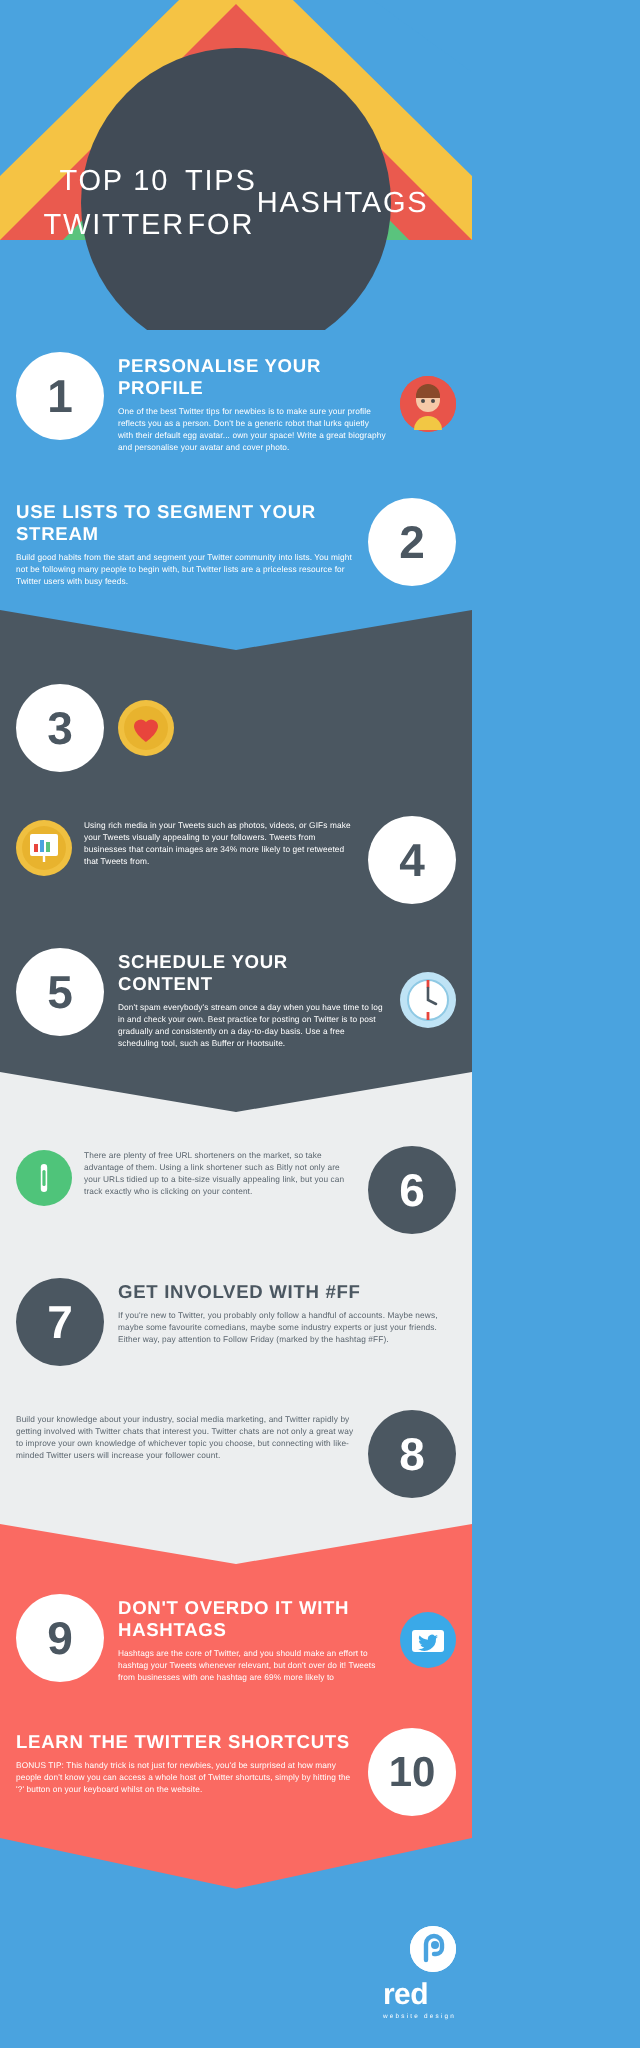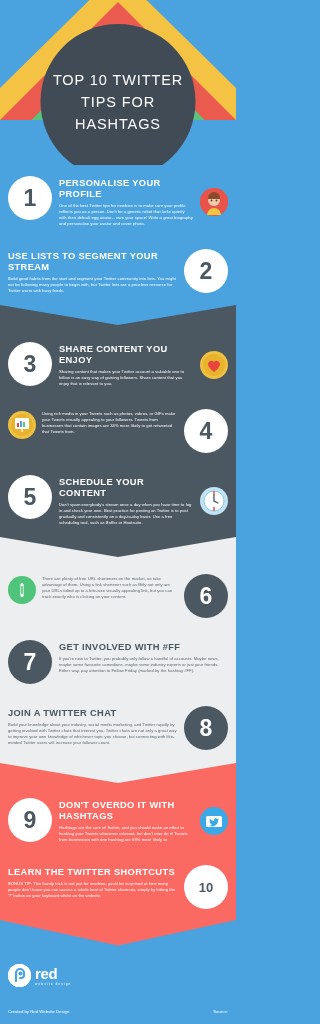--- a/index.html
+++ b/index.html
@@ -13,21 +13,21 @@
   }
   .page { position:relative; width:236px; }
 
   
   .header { position:relative; height:165px; background:#4aa3df; overflow:hidden; }
   .chev { position:absolute; left:0; width:236px; height:120px; }
   .title-circle {
     position:absolute; left:50%; top:24px; transform:translateX(-50%);
     width:155px; height:155px; border-radius:50%;
     background:#414b56; z-index:5;
-    display:flex; flex-direction:column; align-items:center; justify-content:center;
+    display:flex; flex-direction:row; align-items:center; justify-content:center;
   }
   .title-line {
     color:#ffffff; font-size:14.5px; letter-spacing:.9px;
     line-height:22px; text-align:center; font-weight:400;
   }
 
   
   .sec { position:relative; width:236px; }
   .sec-blue  { background:#4aa3df; }
   .sec-dark  { background:#4b5761; }
@@ -44,21 +44,21 @@
     gap:7px;
   }
   .tip.right { flex-direction:row-reverse; }
 
   .numcirc {
     flex:0 0 auto;
     width:44px; height:44px; border-radius:50%;
     display:flex; align-items:center; justify-content:center;
     font-size:23px; font-weight:700; line-height:1;
   }
-  .numcirc.ten { font-size:13px; }
+  .numcirc.ten { font-size:21px; }
   .num-white { background:#ffffff; color:#4b5761; }
   .num-dark  { background:#4b5761; color:#ffffff; }
 
   .tipbody { flex:1 1 auto; min-width:0; padding-top:2px; }
   .tiphead {
     font-size:9.3px; font-weight:700; letter-spacing:.35px;
     line-height:11px; margin-bottom:3px;
     text-transform:uppercase;
   }
   .tiptext { font-size:4.15px; line-height:6px; letter-spacing:.06px; }
@@ -74,21 +74,21 @@
     display:flex; align-items:center; justify-content:center;
     align-self:center;
   }
   .icon svg { display:block; }
 
   
   .tip-inlinewrap { display:flex; gap:6px; align-items:flex-start; }
 
   
   .footer { background:#4aa3df; padding:14px 8px 10px 8px; position:relative; }
-  .logo { display:flex; align-items:center; gap:4px; margin-bottom:22px; }
+  .logo { display:flex; align-items:flex-end; gap:4px; margin-bottom:22px;flex-direction:column; }
   .logo-mark {
     width:23px; height:23px; border-radius:50%; background:#ffffff;
     display:flex; align-items:center; justify-content:center;
   }
   .logo-word { color:#ffffff; font-size:15px; font-weight:700; line-height:1; letter-spacing:-.3px; }
   .logo-sub { color:#ffffff; font-size:3.2px; letter-spacing:1.1px; margin-top:1px; }
   .footrow { display:flex; justify-content:space-between; align-items:flex-start; }
   .footleft { font-size:4.3px; color:#ffffff; line-height:6.4px; }
   .footright { font-size:4.3px; color:#ffffff; line-height:6.4px; text-align:right; }
 </style>
@@ -142,24 +142,20 @@
     <svg class="notch" viewBox="0 0 236 26" preserveAspectRatio="none">
       <polygon points="0,0 236,0 236,26 0,26" fill="#4aa3df"></polygon>
       <polygon points="0,0 118,20 236,0 236,26 0,26" fill="#4b5761"></polygon>
     </svg>
   </div>
 
   <div class="sec sec-dark">
 
     <div class="tip">
       <div class="numcirc num-white">3</div>
-      <div class="tipbody">
-        <div class="tiphead h-white">SHARE CONTENT YOU ENJOY</div>
-        <div class="tiptext t-white">Sharing content that makes your Twitter account a valuable one to follow is an easy way of gaining followers. Share content that you enjoy that is relevant to you.</div>
-      </div>
       <div class="icon">
         <svg width="28" height="28" viewBox="0 0 28 28">
           <circle cx="14" cy="14" r="14" fill="#f0c040"></circle>
           <circle cx="14" cy="14" r="11" fill="#e8b32e"></circle>
           <path d="M14 21s-6-4.2-6-8a3.4 3.4 0 016-2 3.4 3.4 0 016 2c0 3.8-6 8-6 8z" fill="#e8453c"></path>
         </svg>
       </div>
     </div>
 
     <div class="tip right">
@@ -227,21 +223,20 @@
       <div class="numcirc num-dark">7</div>
       <div class="tipbody">
         <div class="tiphead h-dark">GET INVOLVED WITH #FF</div>
         <div class="tiptext t-dark">If you're new to Twitter, you probably only follow a handful of accounts. Maybe news, maybe some favourite comedians, maybe some industry experts or just your friends. Either way, pay attention to Follow Friday (marked by the hashtag #FF).</div>
       </div>
     </div>
 
     <div class="tip right">
       <div class="numcirc num-dark">8</div>
       <div class="tipbody">
-        <div class="tiphead h-dark">JOIN A TWITTER CHAT</div>
         <div class="tiptext t-dark">Build your knowledge about your industry, social media marketing, and Twitter rapidly by getting involved with Twitter chats that interest you. Twitter chats are not only a great way to improve your own knowledge of whichever topic you choose, but connecting with like-minded Twitter users will increase your follower count.</div>
       </div>
     </div>
 
     <svg class="notch" viewBox="0 0 236 26" preserveAspectRatio="none">
       <polygon points="0,0 236,0 236,26 0,26" fill="#eceeef"></polygon>
       <polygon points="0,2 118,22 236,2 236,26 0,26" fill="#fa6a62"></polygon>
     </svg>
   </div>
 

